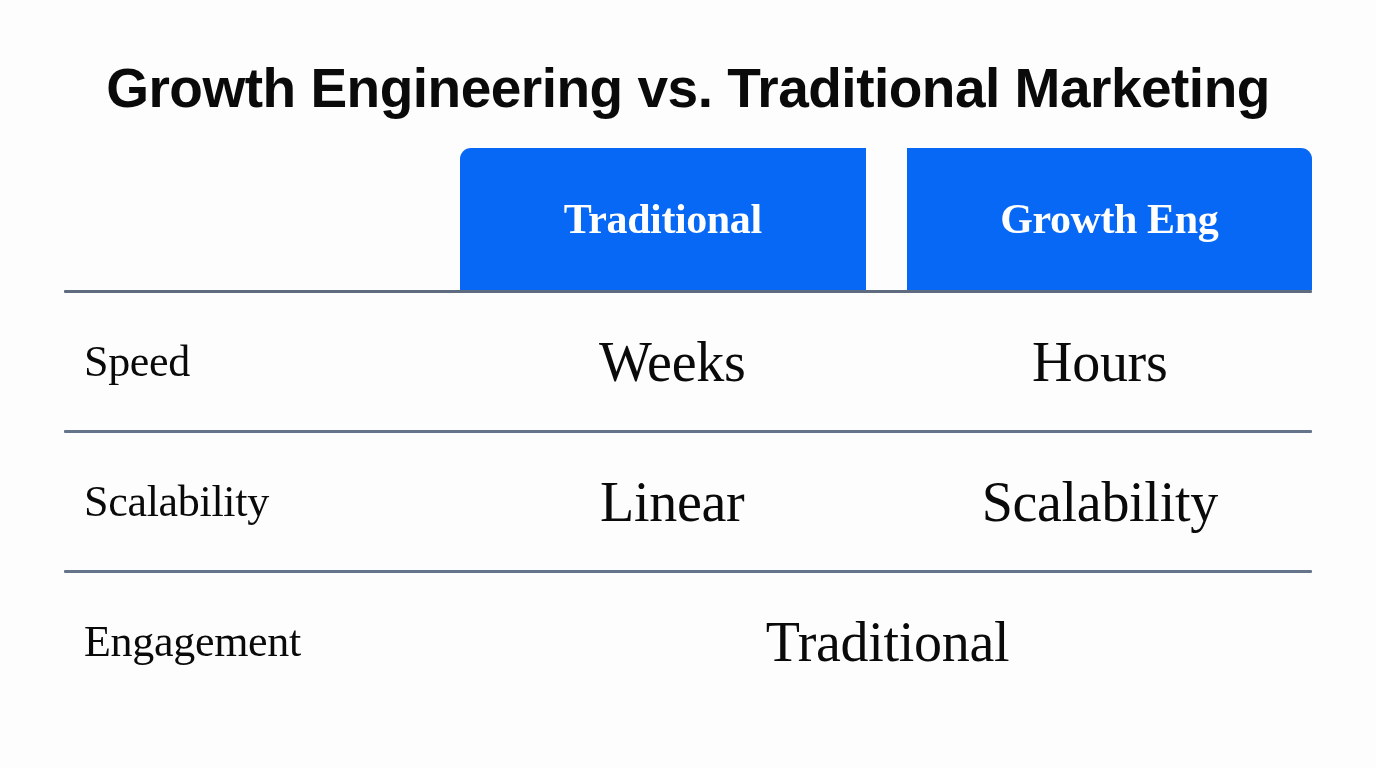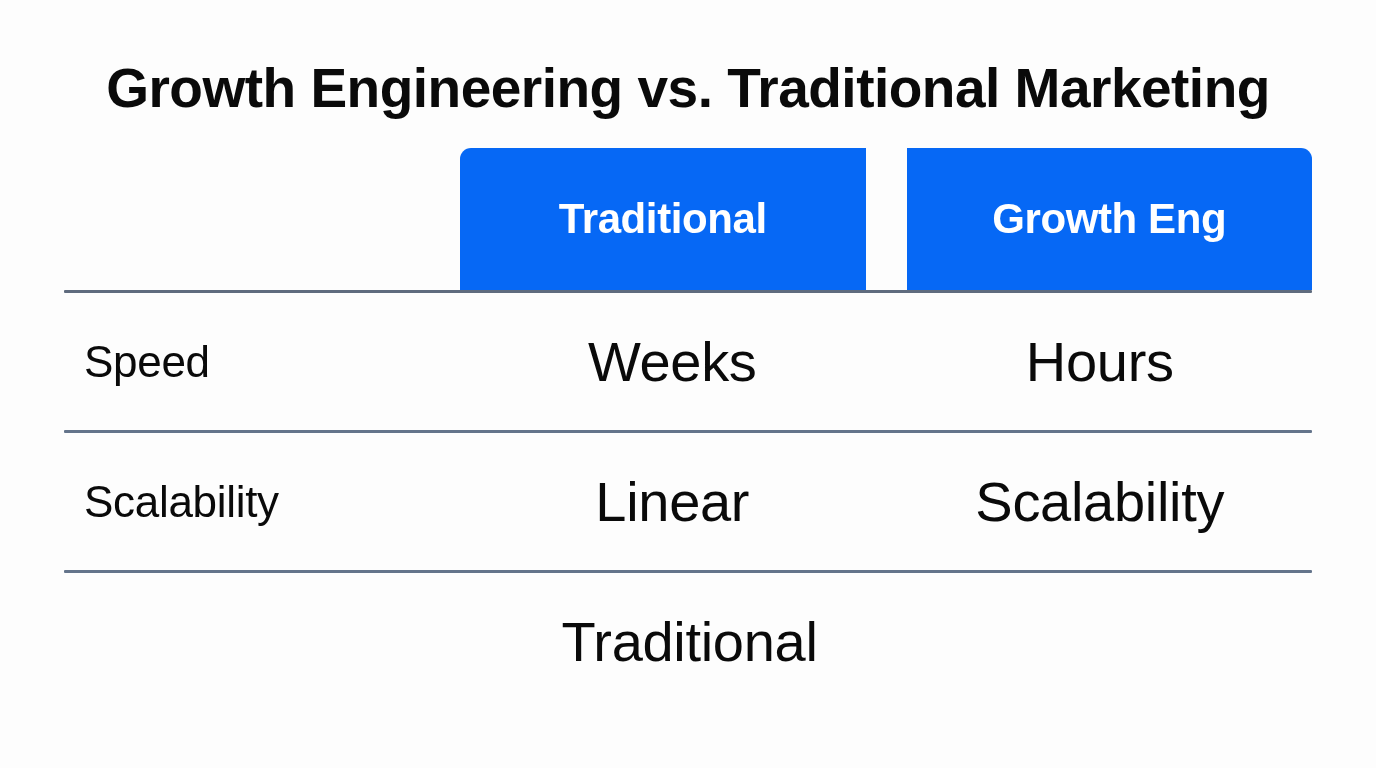--- a/index.html
+++ b/index.html
@@ -38,20 +38,21 @@
     white-space: nowrap;
     line-height: 1;
   }
 
   
   .table {
     position: absolute;
     left: 64px;
     top: 148px;
     width: 1248px;
+    font-family: Liberation Serif, serif;
   }
 
   
   .thead {
     position: relative;
     height: 142px;
     display: flex;
     align-items: stretch;
   }
   .th-spacer {
@@ -156,18 +157,19 @@
     <div class="row">
       <div class="cell-label">Scalability</div>
       <div class="cell-value">Linear</div>
       <div class="cell-gap"></div>
       <div class="cell-value">Scalability</div>
     </div>
 
     <div class="rule"></div>
 
     <div class="row">
+      <div class="cell-label">Engagement</div>
       <div class="cell-gap"></div>
       <div class="cell-value">Traditional</div>
     </div>
 
   </div>
 </div>
 
 </body></html>

